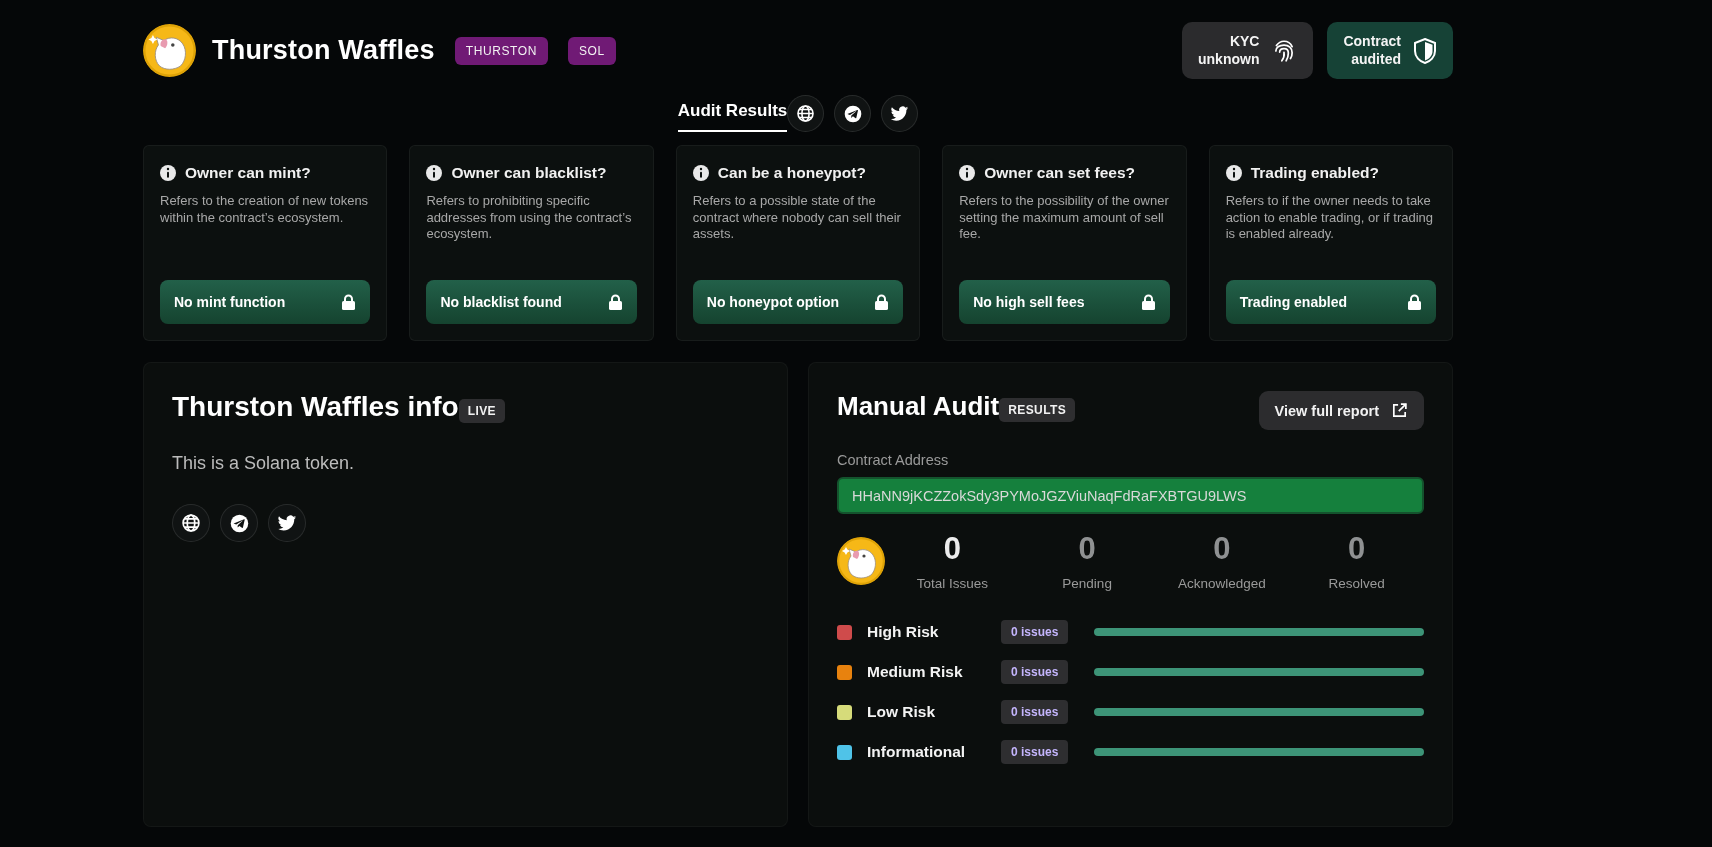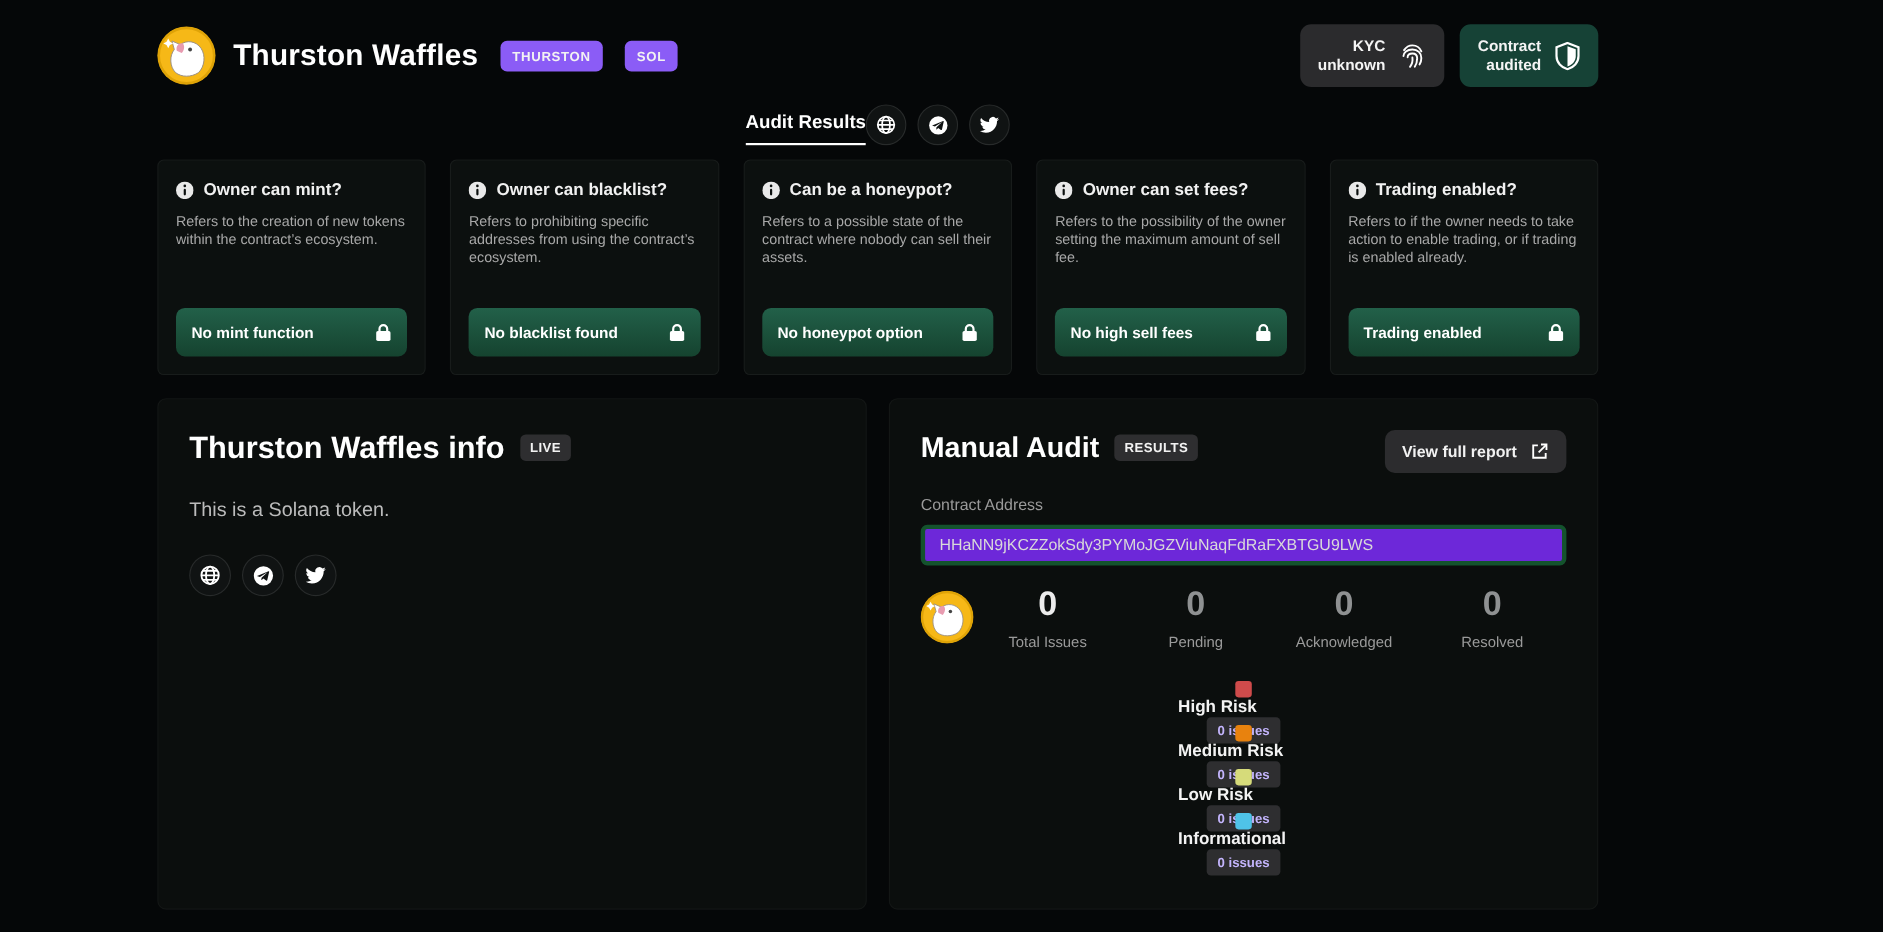--- a/index.html
+++ b/index.html
@@ -10,21 +10,21 @@
     font-family:"Liberation Sans", sans-serif;
   }
   .content { position:absolute; left:143px; top:0; width:1310px; }
 
   
   .header-row { display:flex; justify-content:space-between; align-items:center; margin-top:22px; }
   .header-left { display:flex; align-items:center; gap:16px; }
   .avatar { width:53px; height:53px; border-radius:50%; flex:0 0 auto; }
   .token-title { font-size:27px; font-weight:bold; letter-spacing:0.2px; }
   .tag-badge {
-    background:#8b5cf6; color:#f2f2f2; font-size:12px; font-weight:bold;
+    background:#701a75; color:#f2f2f2; font-size:12px; font-weight:normal;
     letter-spacing:0.6px; padding:7px 11px; border-radius:6px; margin-left:4px;
   }
   .header-right { display:flex; gap:14px; }
   .status-pill {
     display:flex; align-items:center; gap:12px; border-radius:10px;
     padding:10px 16px; min-height:57px;text-align:right;
   }
   .status-pill.kyc { background:#2b2b2d; }
   .status-pill.audited { background:#164236; }
   .status-pill .pill-text { font-size:14px; font-weight:bold; line-height:1.25; color:#f4f4f4; }
@@ -59,54 +59,54 @@
     padding:0 14px; color:#fff; font-size:14px; font-weight:bold;
     font-family:"Liberation Sans", sans-serif;
   }
 
   
   .panels-row { display:flex; gap:20px; margin-top:21px; }
   .panel {
     flex:1; height:465px; background:#0b0e0d;
     border:1px solid rgba(255,255,255,0.04); border-radius:8px; padding:28px;
   }
-  .panel-header { display:flex; align-items:center; gap:14px; }
+  .panel-header { display:flex; align-items:flex-end; gap:0; }
   .panel-title { font-size:26px; font-weight:bold; }
   .small-badge {
     background:#2e2e30; color:#f2f2f2; font-size:12px; font-weight:bold;
     letter-spacing:0.4px; padding:5px 9px; border-radius:5px;
   }
   .info-desc { margin-top:30px; font-size:18px; color:#bcbcbc; }
   .panel .social-row { margin-top:30px; }
   .panel .icon-circle { width:38px; height:38px; }
 
   
   .ma-header { display:flex; align-items:flex-start; justify-content:space-between; }
   .view-report-btn {
     display:flex; align-items:center; gap:12px; background:#2c2c2e; border:none;
     color:#f2f2f2; font-size:14.5px; font-weight:bold; cursor:pointer;
     padding:11px 16px; border-radius:9px; font-family:"Liberation Sans", sans-serif;
   }
   .field-label { margin-top:22px; font-size:14.5px; color:#9a9a9a; }
   .address-box {
-    margin-top:9px; width:100%; height:37px; background:#6d28d9;
-    border:4px solid #14532d; border-radius:6px; color:#d9d9d9;
+    margin-top:9px; width:100%; height:37px; background:#15803d;
+    border:2px solid #14532d; border-radius:6px; color:#d9d9d9;
     font-size:14.5px; padding:0 13px; font-family:"Liberation Sans", sans-serif;
     display:flex; align-items:center;
   }
   .stats-row { display:flex; align-items:center; margin-top:17px; }
   .stats-row .avatar { width:48px; height:48px; }
   .stats-cols { flex:1; display:flex; }
   .stat { flex:1; text-align:center; }
   .stat-value { font-size:31px; font-weight:bold; color:#8f9192; }
   .stat.primary .stat-value { color:#ececec; }
   .stat-label { margin-top:9px; font-size:13.5px; color:#9a9a9a; }
 
   .risks { margin-top:28px; }
-  .risk-row { display:flex; align-items:center; height:26px; margin-bottom:14px;flex-direction:column; }
+  .risk-row { display:flex; align-items:center; height:26px; margin-bottom:14px; }
   .risk-square { width:15px; height:15px; border-radius:3px; flex:0 0 auto; }
   .risk-label { margin-left:15px; font-size:15.5px; font-weight:bold; color:#f3f3f3; width:134px; }
   .issues-badge {
     background:#2e2e30; color:#c4b5fd; font-size:12px; font-weight:bold;
     padding:5px 10px; border-radius:4px; white-space:nowrap;
   }
   .bar-track { flex:1; margin-left:26px; height:8px; }
   .bar-fill { height:100%; border-radius:4px; background:#3d9477; }
 
   svg { display:block; }

